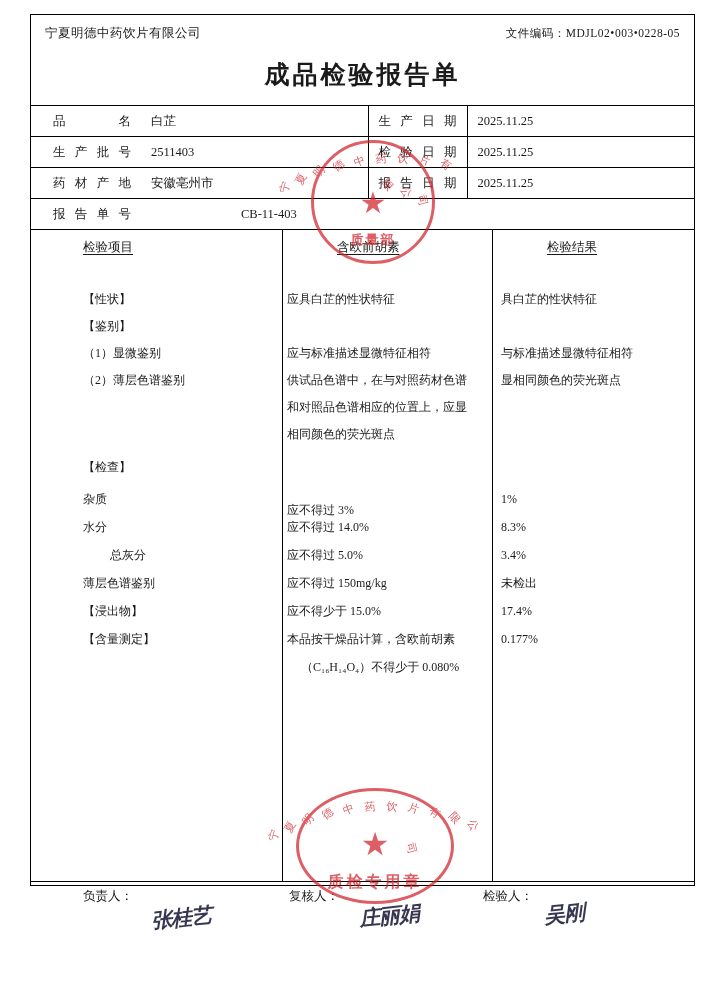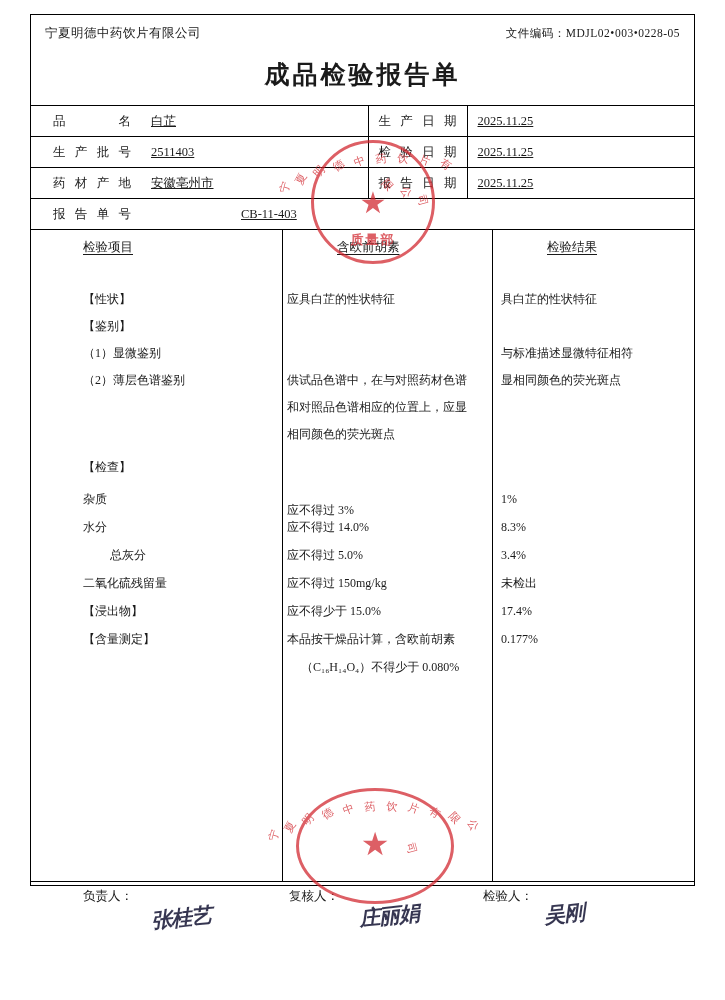--- a/index.html
+++ b/index.html
@@ -56,21 +56,21 @@
     vertical-align: middle;
   }
   .lbl {
     width: 78px;
     text-align: justify;
     text-align-last: justify;
     padding-left: 22px !important;
     padding-right: 10px !important;
     white-space: nowrap;
   }
-  .val { padding-left: 10px !important; text-decoration: underline; }
+  .val { padding-left: 10px !important; }
   .lbl2 {
     width: 78px;
     text-align: justify;
     text-align-last: justify;
     padding-left: 10px !important;
     padding-right: 10px !important;
     white-space: nowrap;
   }
   .vline-l { border-left: 1px solid #000; }
 
@@ -242,25 +242,26 @@
     <div class="colhead c3">检验结果</div>
 
     <div class="cell c1x" style="top:56px;">【性状】</div>
     <div class="cell c1x" style="top:83px;">【鉴别】</div>
     <div class="cell c1x" style="top:110px;">（1）显微鉴别</div>
     <div class="cell c1x" style="top:137px;">（2）薄层色谱鉴别</div>
     <div class="cell c1x" style="top:224px;">【检查】</div>
     <div class="cell c1x" style="top:256px;">杂质</div>
     <div class="cell c1x" style="top:284px;">水分</div>
     <div class="cell c1x" style="top:312px;margin-left:27px;">总灰分</div>
-    <div class="cell c1x" style="top:340px;">二氧化硫残留量</div>
+    <div class="cell c1x" style="top:340px;">薄层色谱鉴别</div>
     <div class="cell c1x" style="top:368px;">【浸出物】</div>
     <div class="cell c1x" style="top:396px;">【含量测定】</div>
 
     <div class="cell c2x" style="top:56px;">应具白芷的性状特征</div>
+    <div class="cell c2x" style="top:110px;">应与标准描述显微特征相符</div>
     <div class="cell c2x" style="top:137px;">供试品色谱中，在与对照药材色谱</div>
     <div class="cell c2x" style="top:164px;">和对照品色谱相应的位置上，应显</div>
     <div class="cell c2x" style="top:191px;">相同颜色的荧光斑点</div>
     <div class="cell c2x" style="top:267px;">应不得过 3%</div>
     <div class="cell c2x" style="top:284px;">应不得过 14.0%</div>
     <div class="cell c2x" style="top:312px;">应不得过 5.0%</div>
     <div class="cell c2x" style="top:340px;">应不得过 150mg/kg</div>
     <div class="cell c2x" style="top:368px;">应不得少于 15.0%</div>
     <div class="cell c2x" style="top:396px;">本品按干燥品计算，含欧前胡素</div>
     <div class="cell c2x" style="top:424px; left:270px;">（C₁₆H₁₄O₄）不得少于 0.080%</div>
@@ -288,15 +289,16 @@
 
   <div class="stamp stamp-top">
     <div class="curved"><span class="curvedchar" style="transform: rotate(-75deg);">宁</span><span class="curvedchar" style="transform: rotate(-61.3636deg);">夏</span><span class="curvedchar" style="transform: rotate(-47.7273deg);">明</span><span class="curvedchar" style="transform: rotate(-34.0909deg);">德</span><span class="curvedchar" style="transform: rotate(-20.4545deg);">中</span><span class="curvedchar" style="transform: rotate(-6.81818deg);">药</span><span class="curvedchar" style="transform: rotate(6.81818deg);">饮</span><span class="curvedchar" style="transform: rotate(20.4545deg);">片</span><span class="curvedchar" style="transform: rotate(34.0909deg);">有</span><span class="curvedchar" style="transform: rotate(47.7273deg);">限</span><span class="curvedchar" style="transform: rotate(61.3636deg);">公</span><span class="curvedchar" style="transform: rotate(75deg);">司</span></div>
     <div class="star">★</div>
     <div class="bottom-txt">质量部</div>
   </div>
 
   <div class="stamp stamp-bottom">
     <div class="curved"><span class="curvedchar" style="transform: rotate(-75deg);">宁</span><span class="curvedchar" style="transform: rotate(-61.3636deg);">夏</span><span class="curvedchar" style="transform: rotate(-47.7273deg);">明</span><span class="curvedchar" style="transform: rotate(-34.0909deg);">德</span><span class="curvedchar" style="transform: rotate(-20.4545deg);">中</span><span class="curvedchar" style="transform: rotate(-6.81818deg);">药</span><span class="curvedchar" style="transform: rotate(6.81818deg);">饮</span><span class="curvedchar" style="transform: rotate(20.4545deg);">片</span><span class="curvedchar" style="transform: rotate(34.0909deg);">有</span><span class="curvedchar" style="transform: rotate(47.7273deg);">限</span><span class="curvedchar" style="transform: rotate(61.3636deg);">公</span><span class="curvedchar" style="transform: rotate(75deg);">司</span></div>
     <div class="star">★</div>
+    <div class="bottom-txt">质检专用章</div>
   </div>
 
 </div>
 
 </body></html>

